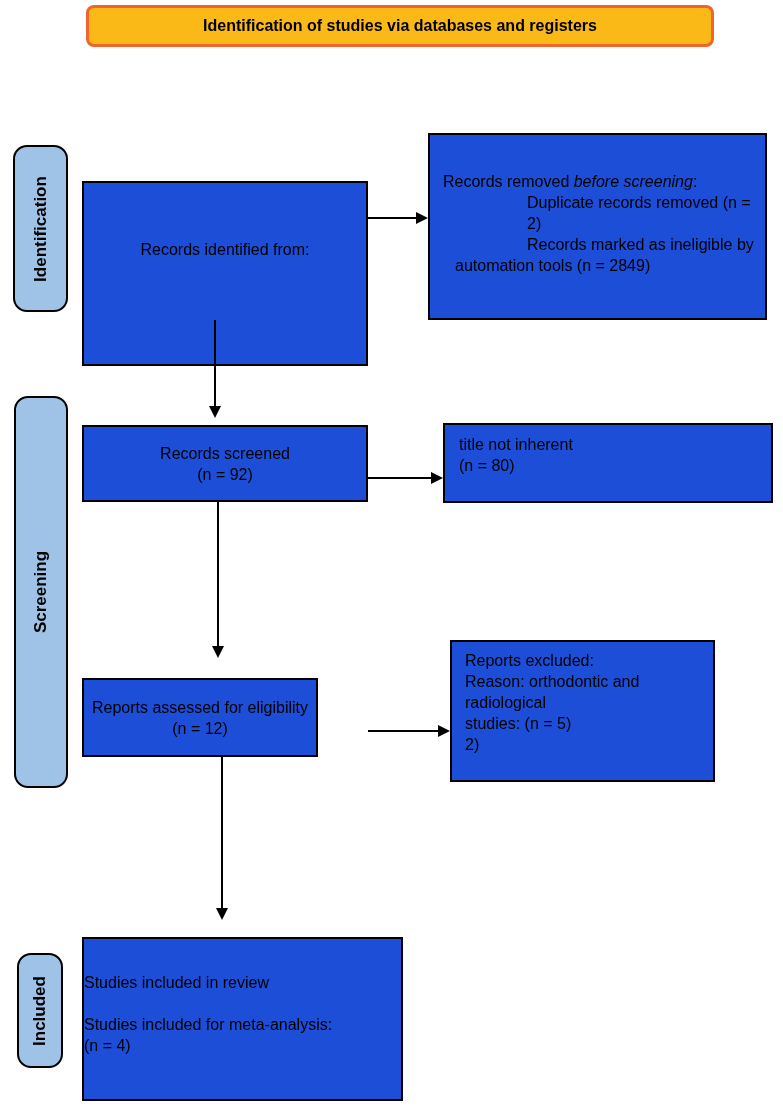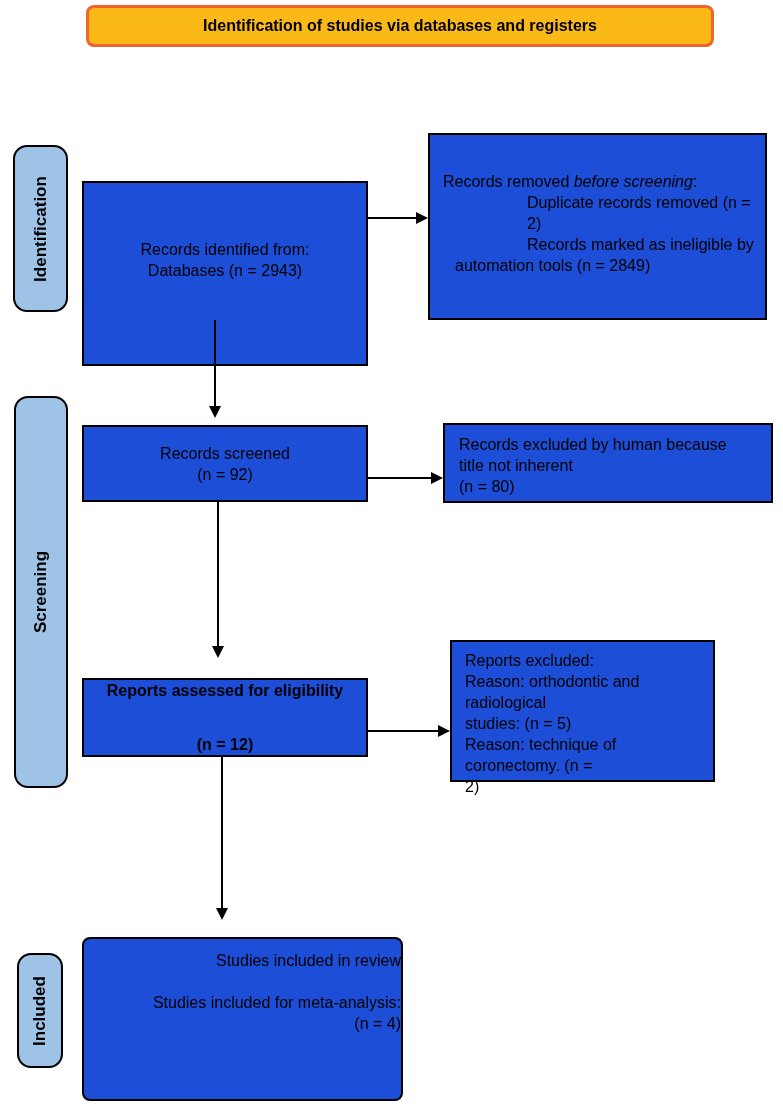--- a/index.html
+++ b/index.html
@@ -52,23 +52,23 @@
     border: 2px solid #000;
     font-size: 16px;
     line-height: 21px;
   }
   .bline:empty::before { content: "\00a0"; }
 
   #box-identified { left: 82px; top: 133px; width: 286px; height: 185px; padding-top: 56px; text-align: center; margin-top: 48px; }
   #box-removed    { left: 428px; top: 133px; width: 339px; height: 187px; padding: 36px 8px 0 13px; }
   #box-screened   { left: 82px; top: 425px; width: 286px; height: 77px; display: flex; flex-direction: column; align-items: center; justify-content: center; text-align: center; }
   #box-excluded-human { left: 443px; top: 423px; width: 330px; height: 80px; padding: 9px 8px 0 14px; }
-  #box-assessed   { left: 82px; top: 678px; width: 286px; height: 79px; display: flex; flex-direction: column; align-items: center; justify-content: space-between; text-align: center; font-weight: bold; }
+  #box-assessed   { left: 82px; top: 678px; width: 236px; height: 79px; display: flex; flex-direction: column; align-items: center; justify-content: center; text-align: center; }
   #box-reports-excluded { left: 450px; top: 640px; width: 265px; height: 142px; padding: 8px 8px 0 13px; }
-  #box-included   { left: 82px; top: 937px; width: 321px; height: 164px; padding-top: 11px; text-align: right; border-radius: 8px; }
+  #box-included   { left: 82px; top: 937px; width: 321px; height: 164px; padding-top: 33px; text-align: left; }
 
   #box-removed .ind-a { margin-left: 84px; }
   #box-removed .ind-b { margin-left: 12px; }
   .it { font-style: italic; }
 
   
   .arrow-h {
     position: absolute;
     height: 2px;
     background: #000;
@@ -117,51 +117,48 @@
   </div>
   <div class="stage" id="stage-screening">
     <span>Screening</span>
   </div>
   <div class="stage" id="stage-included">
     <span>Included</span>
   </div>
 
   <div class="pbox" id="box-identified">
     <div class="bline">Records identified from:</div>
-    <div class="bline">Databases (n = 2943)</div>
   </div>
 
   <div class="pbox" id="box-removed">
     <div class="bline"><span>Records removed </span><span class="it">before screening</span><span>:</span></div>
     <div class="bline ind-a">Duplicate records removed (n = 2)</div>
     <div class="bline ind-a">Records marked as ineligible by</div>
     <div class="bline ind-b">automation tools (n = 2849)</div>
   </div>
 
   <div class="pbox" id="box-screened">
     <div class="bline">Records screened</div>
     <div class="bline">(n = 92)</div>
   </div>
 
   <div class="pbox" id="box-excluded-human">
-    <div class="bline">Records excluded by human because</div>
     <div class="bline">title not inherent</div>
     <div class="bline">(n = 80)</div>
   </div>
 
   <div class="pbox" id="box-assessed">
     <div class="bline">Reports assessed for eligibility</div>
     <div class="bline">(n = 12)</div>
   </div>
 
   <div class="pbox" id="box-reports-excluded">
     <div class="bline">Reports excluded:</div>
     <div class="bline">Reason: orthodontic and radiological</div>
     <div class="bline">studies: (n = 5)</div>
-    <div class="bline">Reason: technique of coronectomy. (n =</div>
     <div class="bline">2)</div>
   </div>
 
   <div class="pbox" id="box-included">
     <div class="bline">Studies included in review</div>
     <div class="bline"></div>
     <div class="bline">Studies included for meta-analysis:</div>
     <div class="bline">(n = 4)</div>
   </div>
 

